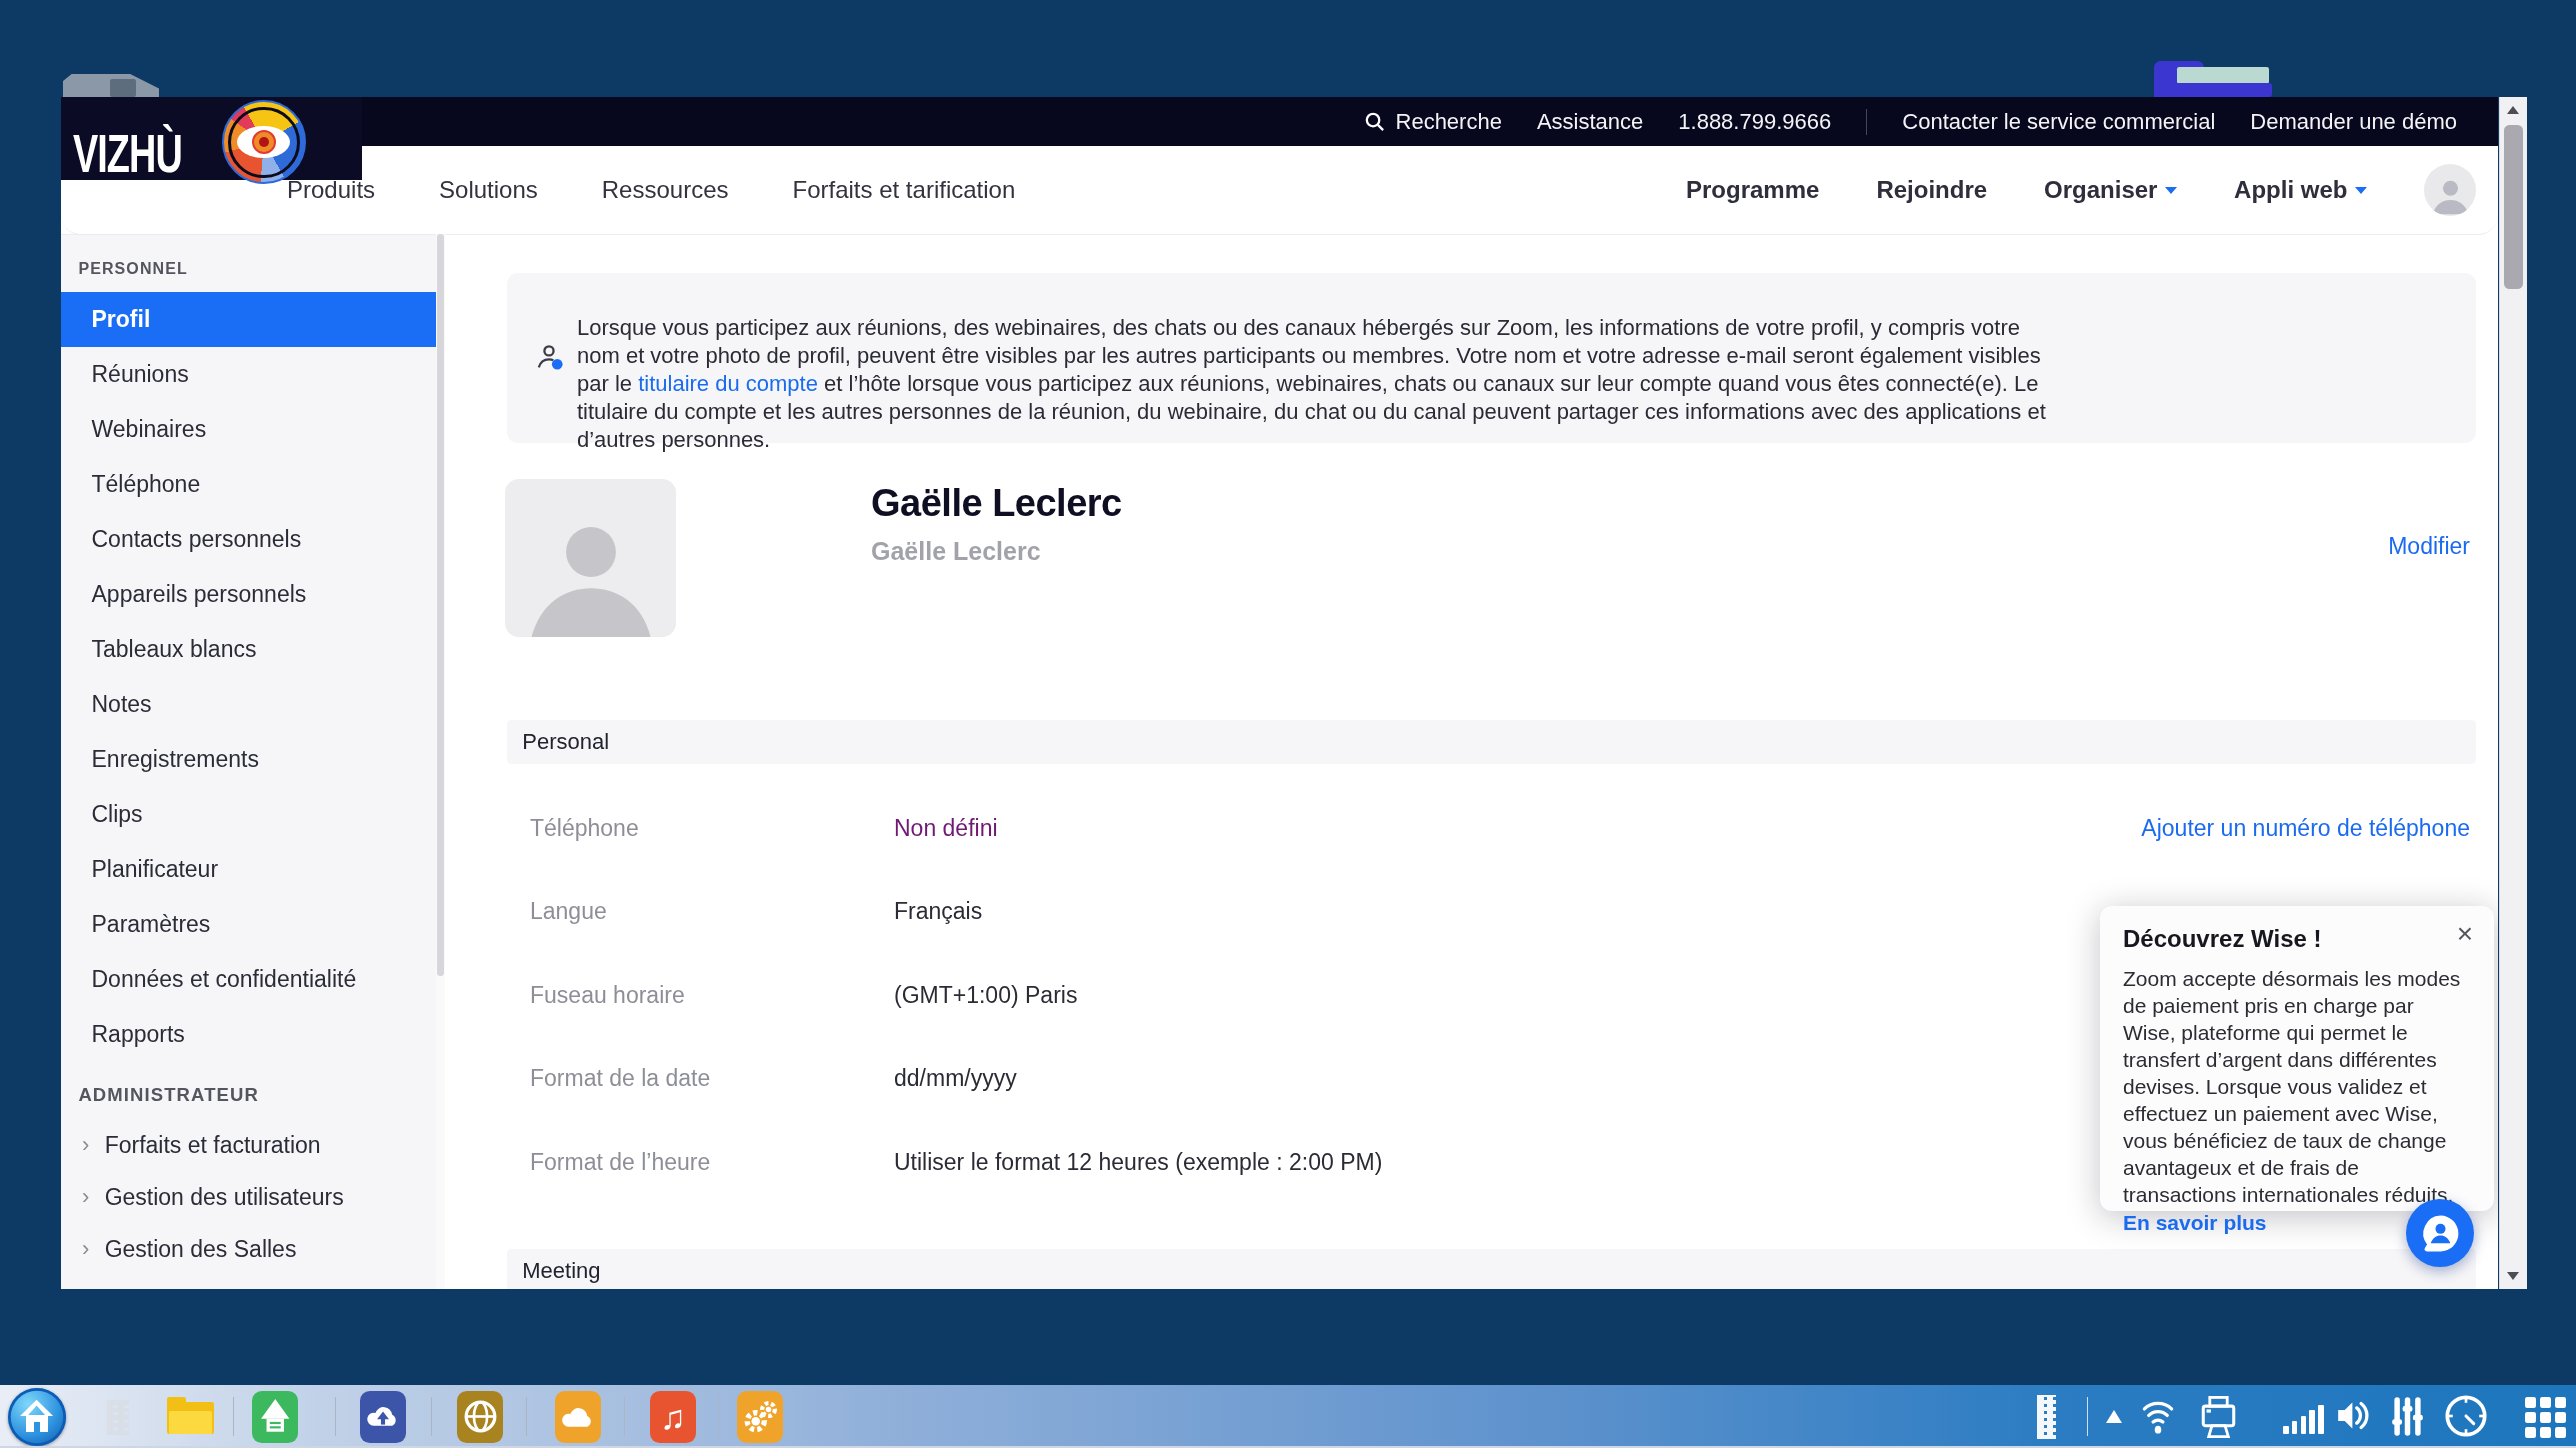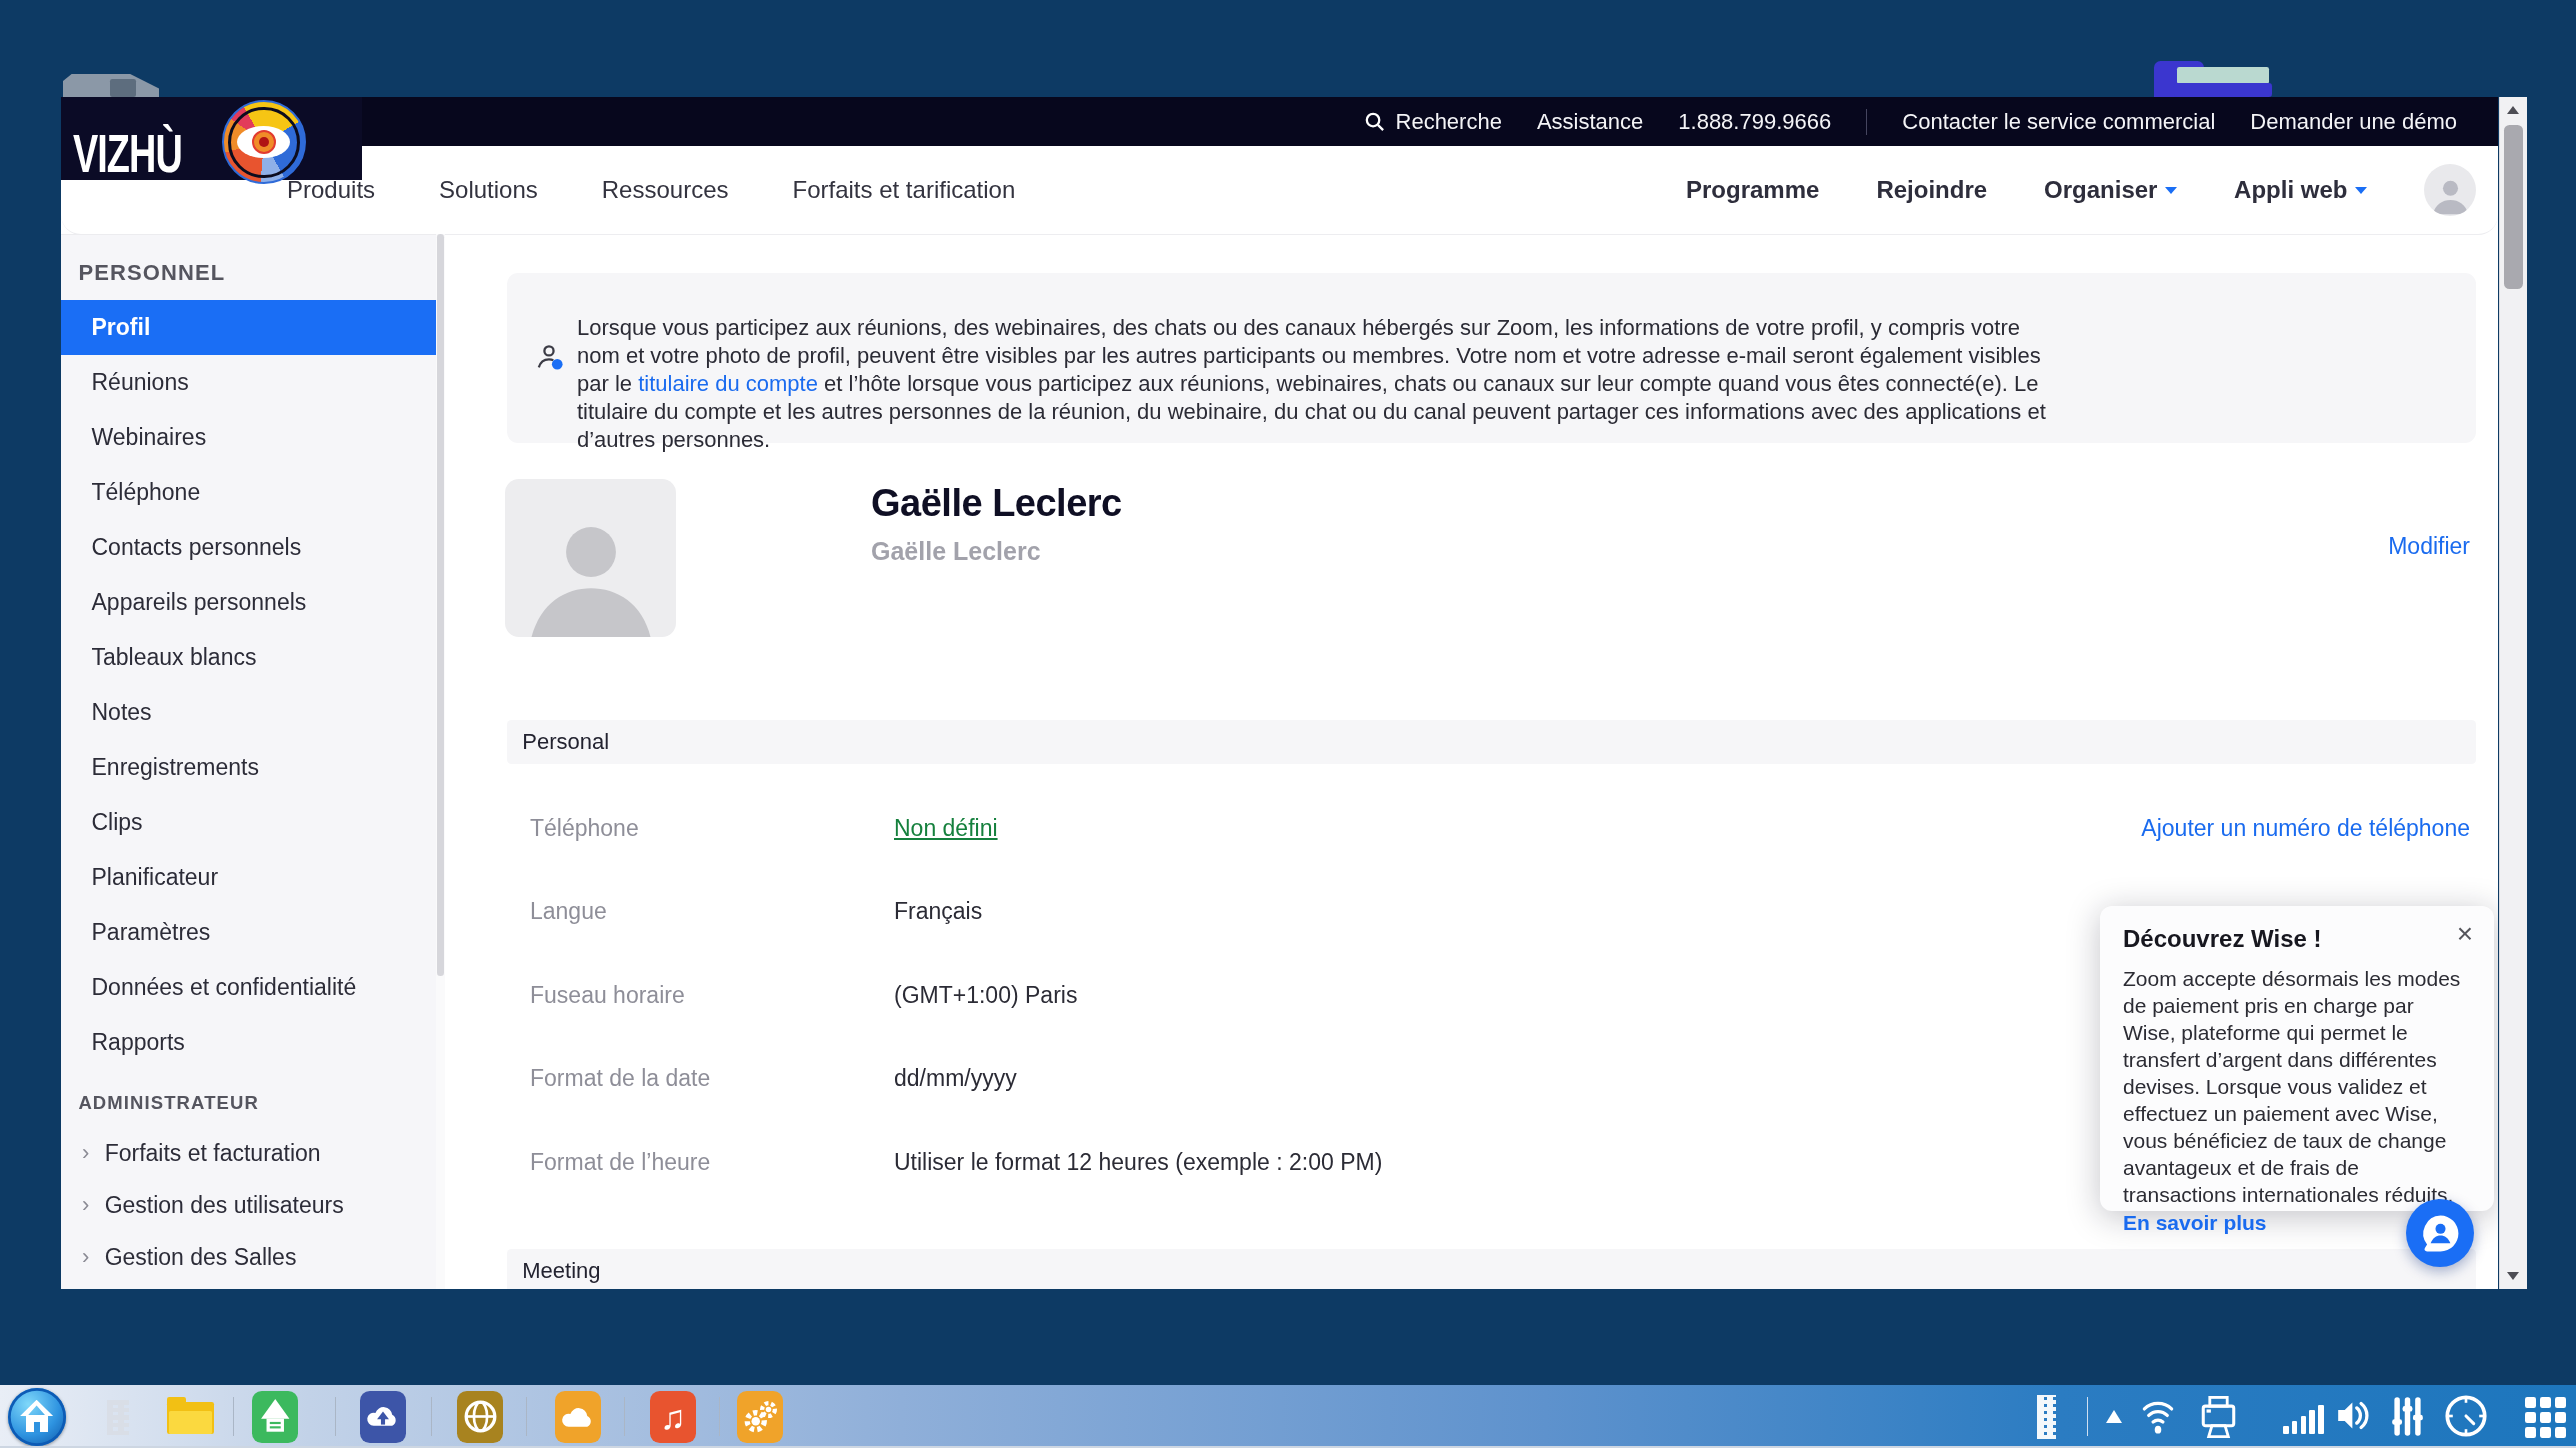--- a/index.html
+++ b/index.html
@@ -39,21 +39,21 @@
   .nav-left{position:absolute;left:226px;top:0;height:88px;display:flex;align-items:center;gap:64px;font-size:24px;color:#33333f;}
   .nav-right{position:absolute;right:22px;top:0;height:88px;display:flex;align-items:center;gap:57px;font-size:24px;font-weight:600;color:#2e2e3c;}
   .nav-item{cursor:pointer;white-space:nowrap;display:flex;align-items:center;}
   .caret{display:inline-block;margin-left:7.6px;width:0;height:0;border-left:6px solid transparent;border-right:6px solid transparent;border-top:7px solid #1a6ef5;}
   .nav-avatar{width:52px;height:52px;border-radius:50%;background:#e9e9ec;display:flex;align-items:flex-end;justify-content:center;overflow:hidden;cursor:pointer;}
 
   
   .sidebar{position:absolute;left:0;top:137px;width:375px;height:1055px;background:#f6f6f9;border-top:1.1px solid #ececef;}
   .side-scroll{position:absolute;left:375px;top:137px;width:8.7px;height:1055px;background:#fafafb;}
   .side-scroll .thumb{position:absolute;left:1.1px;top:0;width:6.5px;height:742px;background:#d6d6db;border-radius:3.3px;}
-  .side-label{margin:25px 0 14px 17.4px;font-size:22px;letter-spacing:1.1px;color:#55555f;font-weight:600;}
+  .side-label{margin:25px 0 14px 17.4px;font-size:16px;letter-spacing:1.1px;color:#55555f;font-weight:600;}
   .side-item{height:55px;display:flex;align-items:center;padding-left:30.5px;font-size:23px;color:#2c2c38;cursor:pointer;}
   .side-item.selected{background:#1a6ef5;color:#ffffff;font-weight:600;padding-left:30.5px;}
   .admin-label{margin:22px 0 13px 17.4px;font-size:18.5px;letter-spacing:1.1px;color:#55555f;font-weight:600;}
   .side-item.admin{height:52px;padding-left:21px;}
   .chev{color:#8b8b95;font-size:22px;margin-right:15.3px;font-weight:400;}
 
   
   .notice{position:absolute;left:446px;top:176px;width:1969px;height:170px;background:#f6f6f8;border-radius:11px;}
   .notice-icon{position:absolute;left:28px;top:69px;width:30.5px;height:30.5px;}
   .notice-text{position:absolute;left:70px;top:18.5px;width:1472px;font-size:22px;line-height:28px;color:#2b2b35;}
@@ -63,21 +63,21 @@
   .profile-name{position:absolute;left:810px;top:385px;font-size:38px;font-weight:800;color:#0f0f24;letter-spacing:-0.5px;}
   .profile-subname{position:absolute;left:810px;top:440px;font-size:25px;font-weight:700;color:#a2a2ab;}
   .edit-link{position:absolute;right:28px;top:404px;font-size:23px;color:#1a6bef;cursor:pointer;margin-top:32px;}
 
   .section-band{position:absolute;left:446px;width:1969px;height:44px;background:#f6f6f8;border-radius:4.4px;display:flex;align-items:center;padding-left:15.3px;box-sizing:border-box;font-size:22px;color:#232330;}
   .band-personal{top:623px;}
   .band-meeting{top:1152px;}
 
   .row-label{position:absolute;left:469px;font-size:23px;color:#8e8e98;}
   .row-value{position:absolute;left:833px;font-size:23px;color:#2b2b35;}
-  .row-value.muted{color:#15803d;text-decoration:underline;}
+  .row-value.muted{color:#701a75;}
   .row-action{position:absolute;right:28px;font-size:23px;color:#1a6bef;cursor:pointer;}
 
   
   .wise{position:absolute;left:2039px;top:809px;width:394px;height:305px;background:#fcfcfd;border-radius:12px;box-shadow:0 5.5px 33px rgba(20,20,40,.25);box-sizing:border-box;padding:18.5px 23px;}
   .wise-title{font-size:24px;font-weight:700;color:#17171f;}
   .wise-close{position:absolute;right:21px;top:14px;font-size:28px;color:#55555c;cursor:pointer;line-height:1;}
   .wise-body{margin-top:12px;width:345px;font-size:21px;line-height:27px;color:#2c2c34;}
   .wise-link{margin-top:3.3px;font-size:21px;font-weight:600;color:#1a6bef;cursor:pointer;}
 
   .chat-btn{position:absolute;left:2345px;top:1102px;width:68px;height:68px;border-radius:50%;background:#1a6ef5;box-shadow:0 4.4px 13px rgba(10,40,120,.35);display:flex;align-items:center;justify-content:center;cursor:pointer;}

